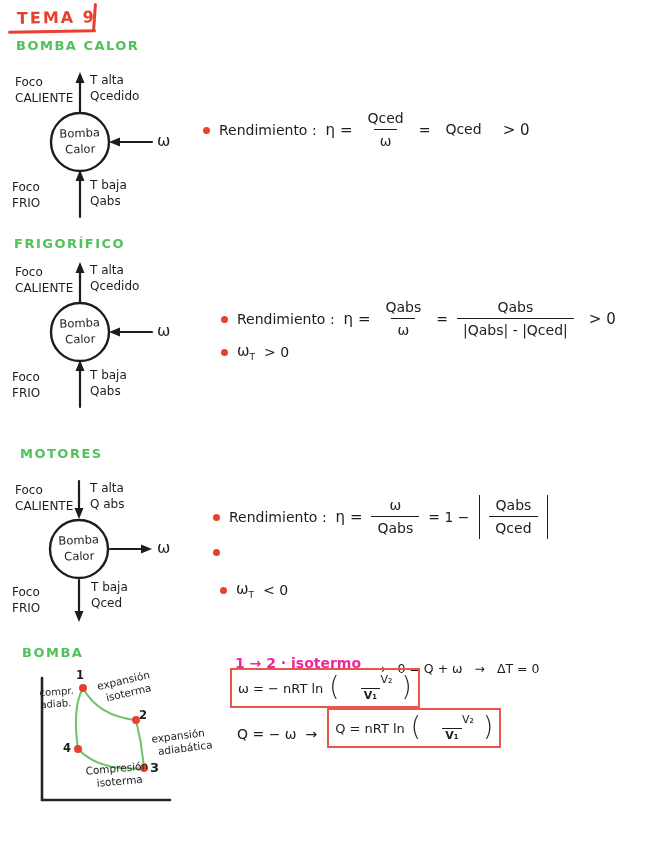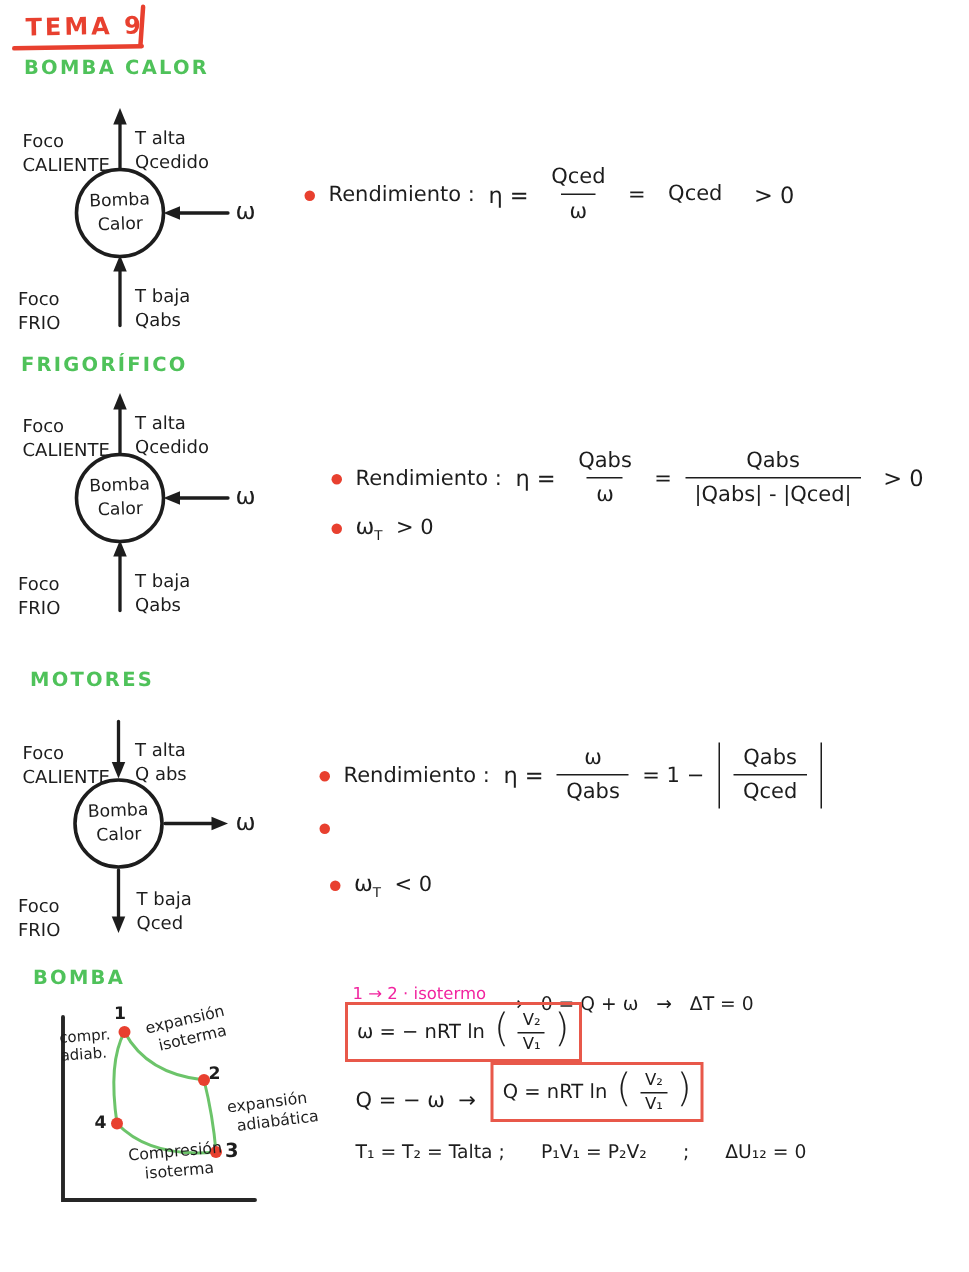--- a/index.html
+++ b/index.html
@@ -19,21 +19,21 @@
 
   
   .diagram{position:absolute;width:190px;height:152px;}
   .diagram svg{position:absolute;left:0;top:0;}
   .mcircle{fill:none;stroke:var(--ink,#1d1d1d);stroke-width:2.4;}
   .ink{stroke:var(--ink,#1d1d1d);stroke-width:2.2;stroke-linecap:round;}
   .inkfill{fill:var(--ink,#1d1d1d);}
   .ctext{position:absolute;left:51px;top:45px;width:58px;height:58px;display:flex;
         flex-direction:column;align-items:center;justify-content:center;
         font-size:11.5px;line-height:1.35;transform:rotate(-2deg);}
-  .dlabel{position:absolute;font-size:12px;line-height:1.3;margin-top:12px;}
+  .dlabel{position:absolute;font-size:12px;line-height:1.3;}
   .dlabel span{display:block;}
   .work{position:absolute;font-size:16px;}
 
   
   .eqrow{position:absolute;display:flex;align-items:center;gap:9px;font-size:14px;}
   .dot{width:7px;height:7px;border-radius:50%;background:var(--red,#e8402f);flex:0 0 auto;}
   .eta{font-size:15px;}
   .frac{display:inline-flex;flex-direction:column;align-items:center;line-height:1.2;}
   .frac .num{padding:0 6px 2px;}
   .frac .den{border-top:1.8px solid var(--ink,#1d1d1d);padding:3px 6px 0;}
@@ -42,28 +42,28 @@
   .wsub{font-size:15px;}
   .wsub sub{font-size:9px;}
 
   
   .axis{stroke:#262626;stroke-width:2.6;fill:none;stroke-linecap:round;}
   .cycle{stroke:var(--curve,#6cc46a);stroke-width:2;fill:none;}
   .pt{fill:var(--red,#e8402f);}
   .glabel{position:absolute;font-size:10.5px;line-height:1.2;}
   .glabel span{display:block;}
   .gnum{position:absolute;font-size:11.5px;font-weight:bold;}
-  .pink{color:var(--pink,#f1249f);font-weight:normal;font-size:11px;}
+  .pink{color:var(--pink,#f1249f);font-weight:bold;font-size:14px;}
   .pre{white-space:pre;margin-top:12px;}
   .redbox{display:inline-flex;align-items:center;gap:6px;border:2px solid var(--boxred,#e8584a);
         padding:4px 6px;background:transparent;}
   .paren{font-size:26px;font-weight:300;line-height:1;transform:translateY(-2px);}
   .sfrac{display:inline-flex;flex-direction:column;align-items:center;font-size:11px;line-height:1.15;}
-  .sfrac .num{padding:0 3px 1px;}
-  .sfrac .den{border-top:1.5px solid var(--ink,#1d1d1d);padding:1px 3px 0;}
+  .sfrac .num{padding:0 3px 1px;margin-left:32px;}
+  .sfrac .den{border-top:1.5px solid var(--ink,#1d1d1d);padding:1px 3px 0;font-weight:bold;}
   .cline{position:absolute;display:flex;align-items:center;gap:14px;font-size:12.5px;}
 </style>
 </head>
 <body>
 
 <div class="page">
 
   <div class="tema">TEMA 9</div>
   <div class="tema-underline"></div>
   <div class="tema-vline"></div>
@@ -295,20 +295,14 @@
       <span style="font-size:13px">Q = nRT ln</span>
       <span class="paren">(</span>
       <span class="sfrac">
         <span class="num">V₂</span>
         <span class="den">V₁</span>
       </span>
       <span class="paren">)</span>
     </span>
   </div>
 
-  <div class="cline" style="left:237px;top:760px;gap:24px">
-    <span>T₁ = T₂ = Talta ;</span>
-    <span>P₁V₁ = P₂V₂</span>
-    <span>;</span>
-    <span>ΔU₁₂ = 0</span>
-  </div>
 
 </div>
 
 </body></html>

